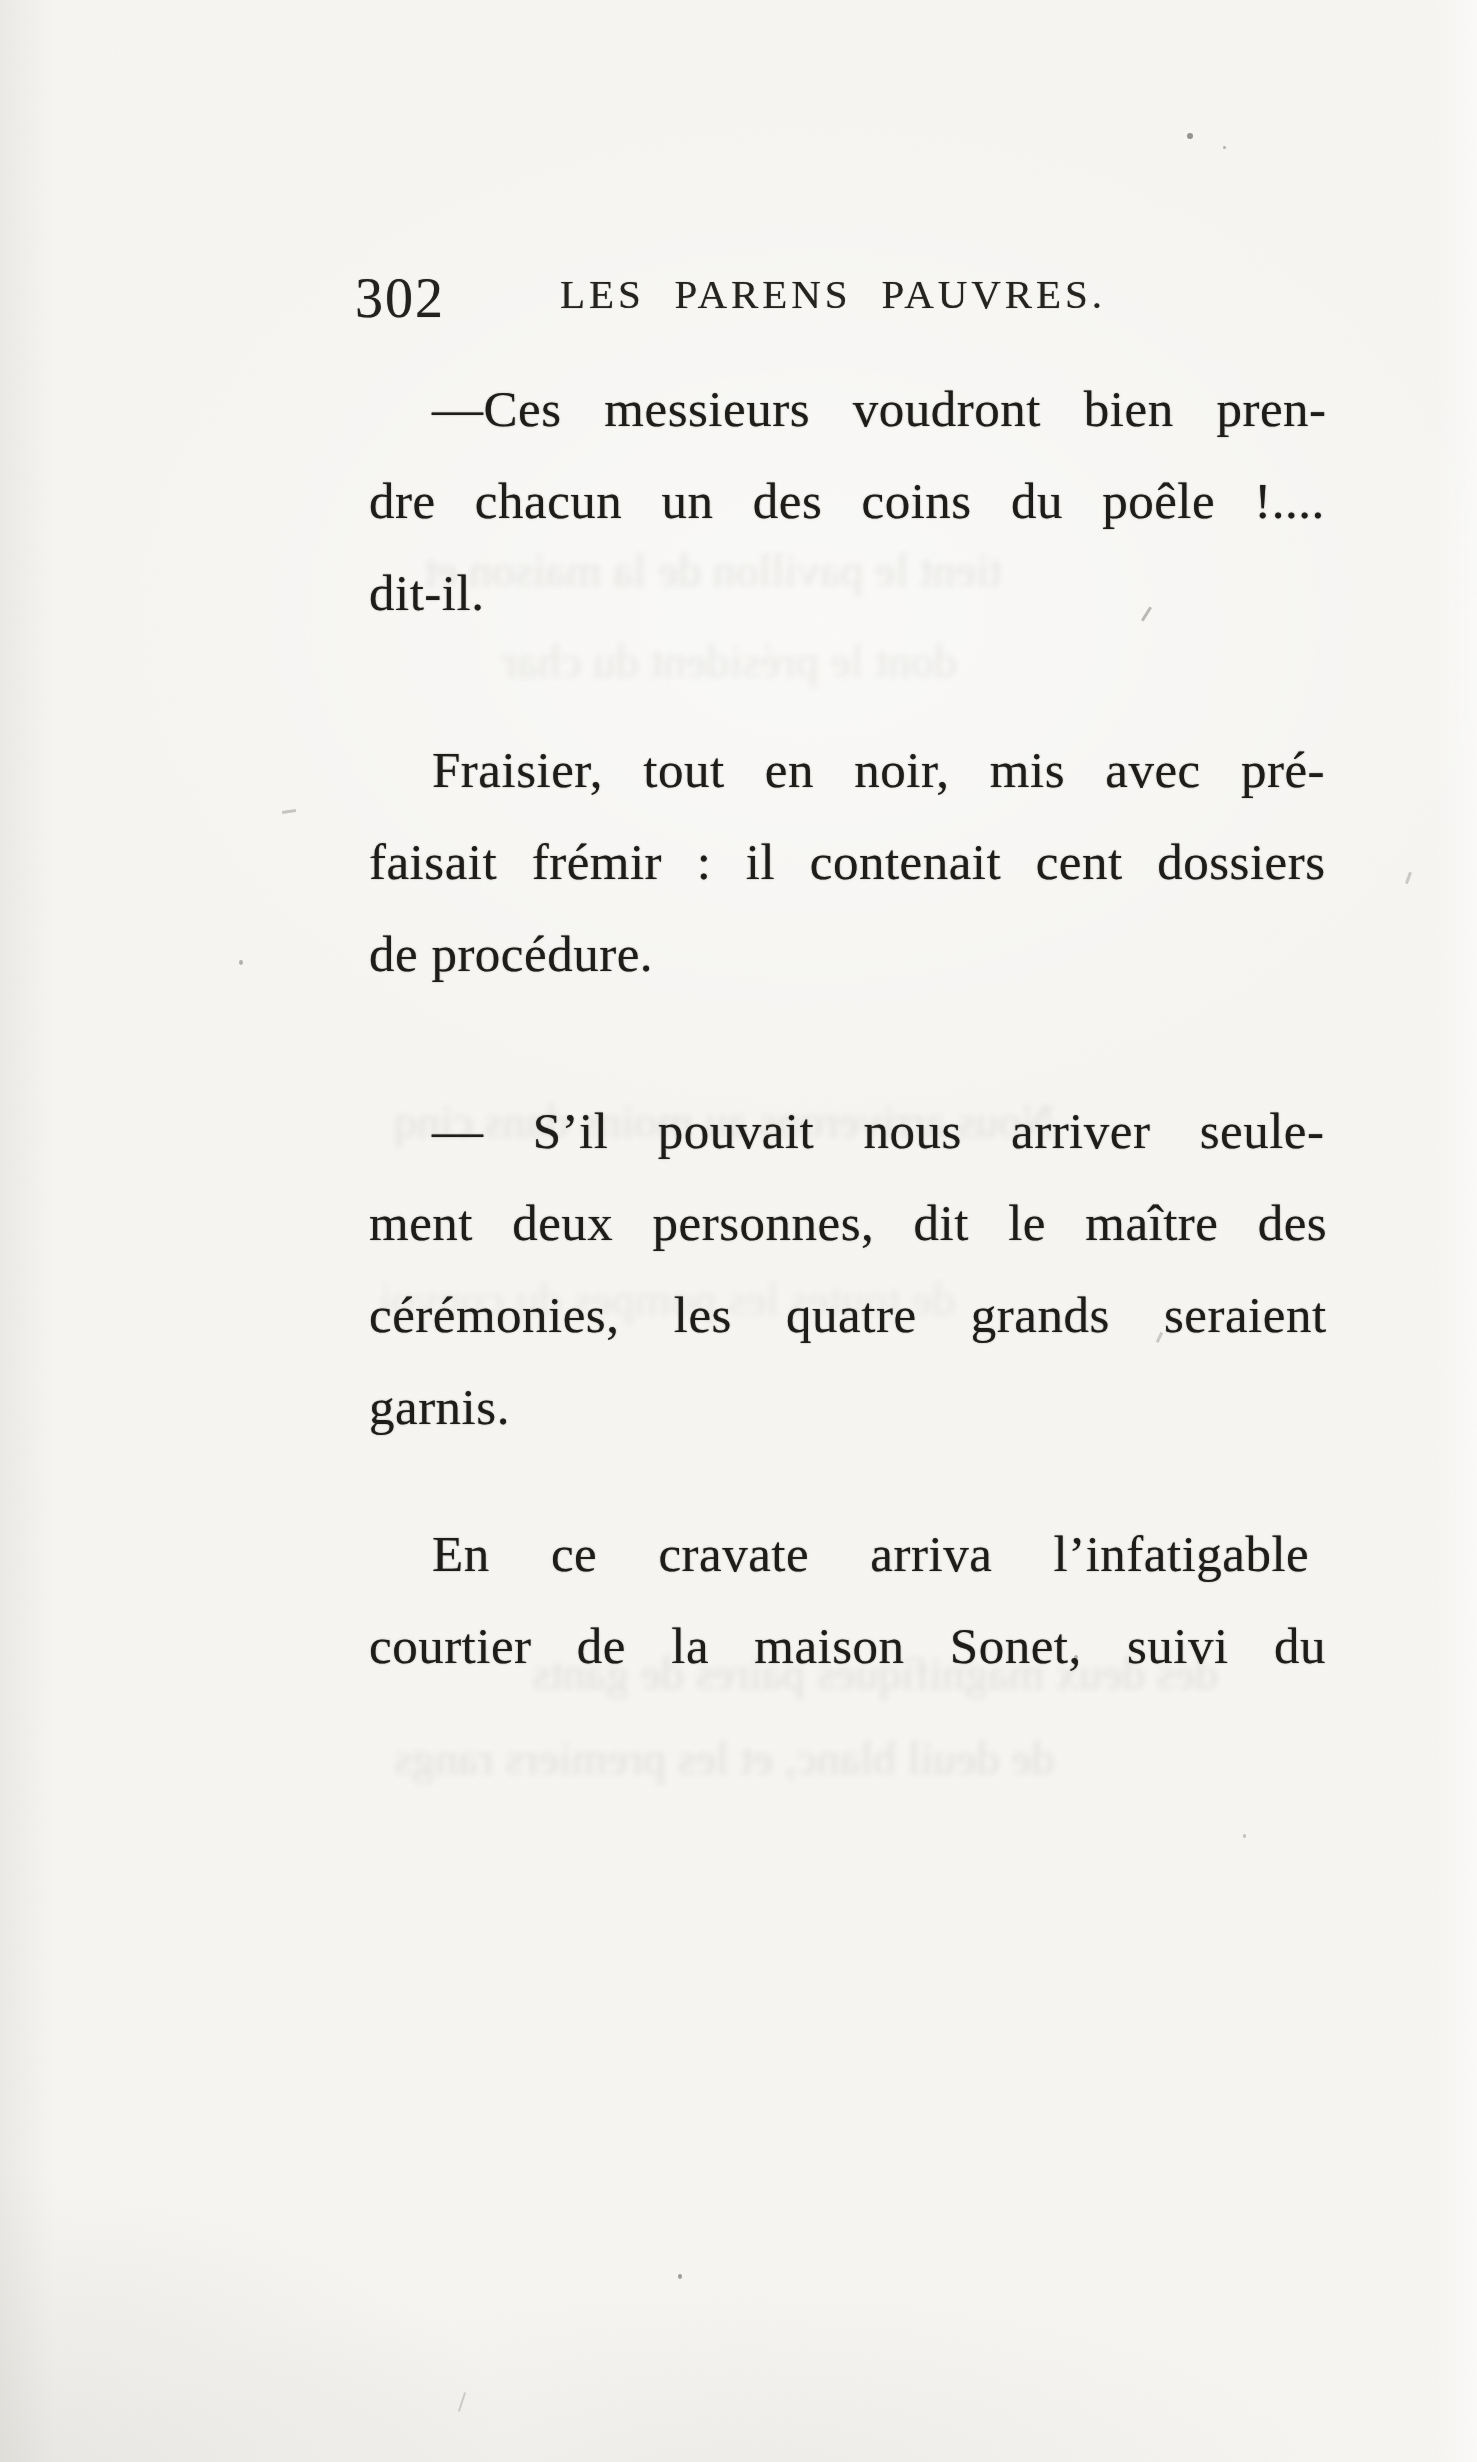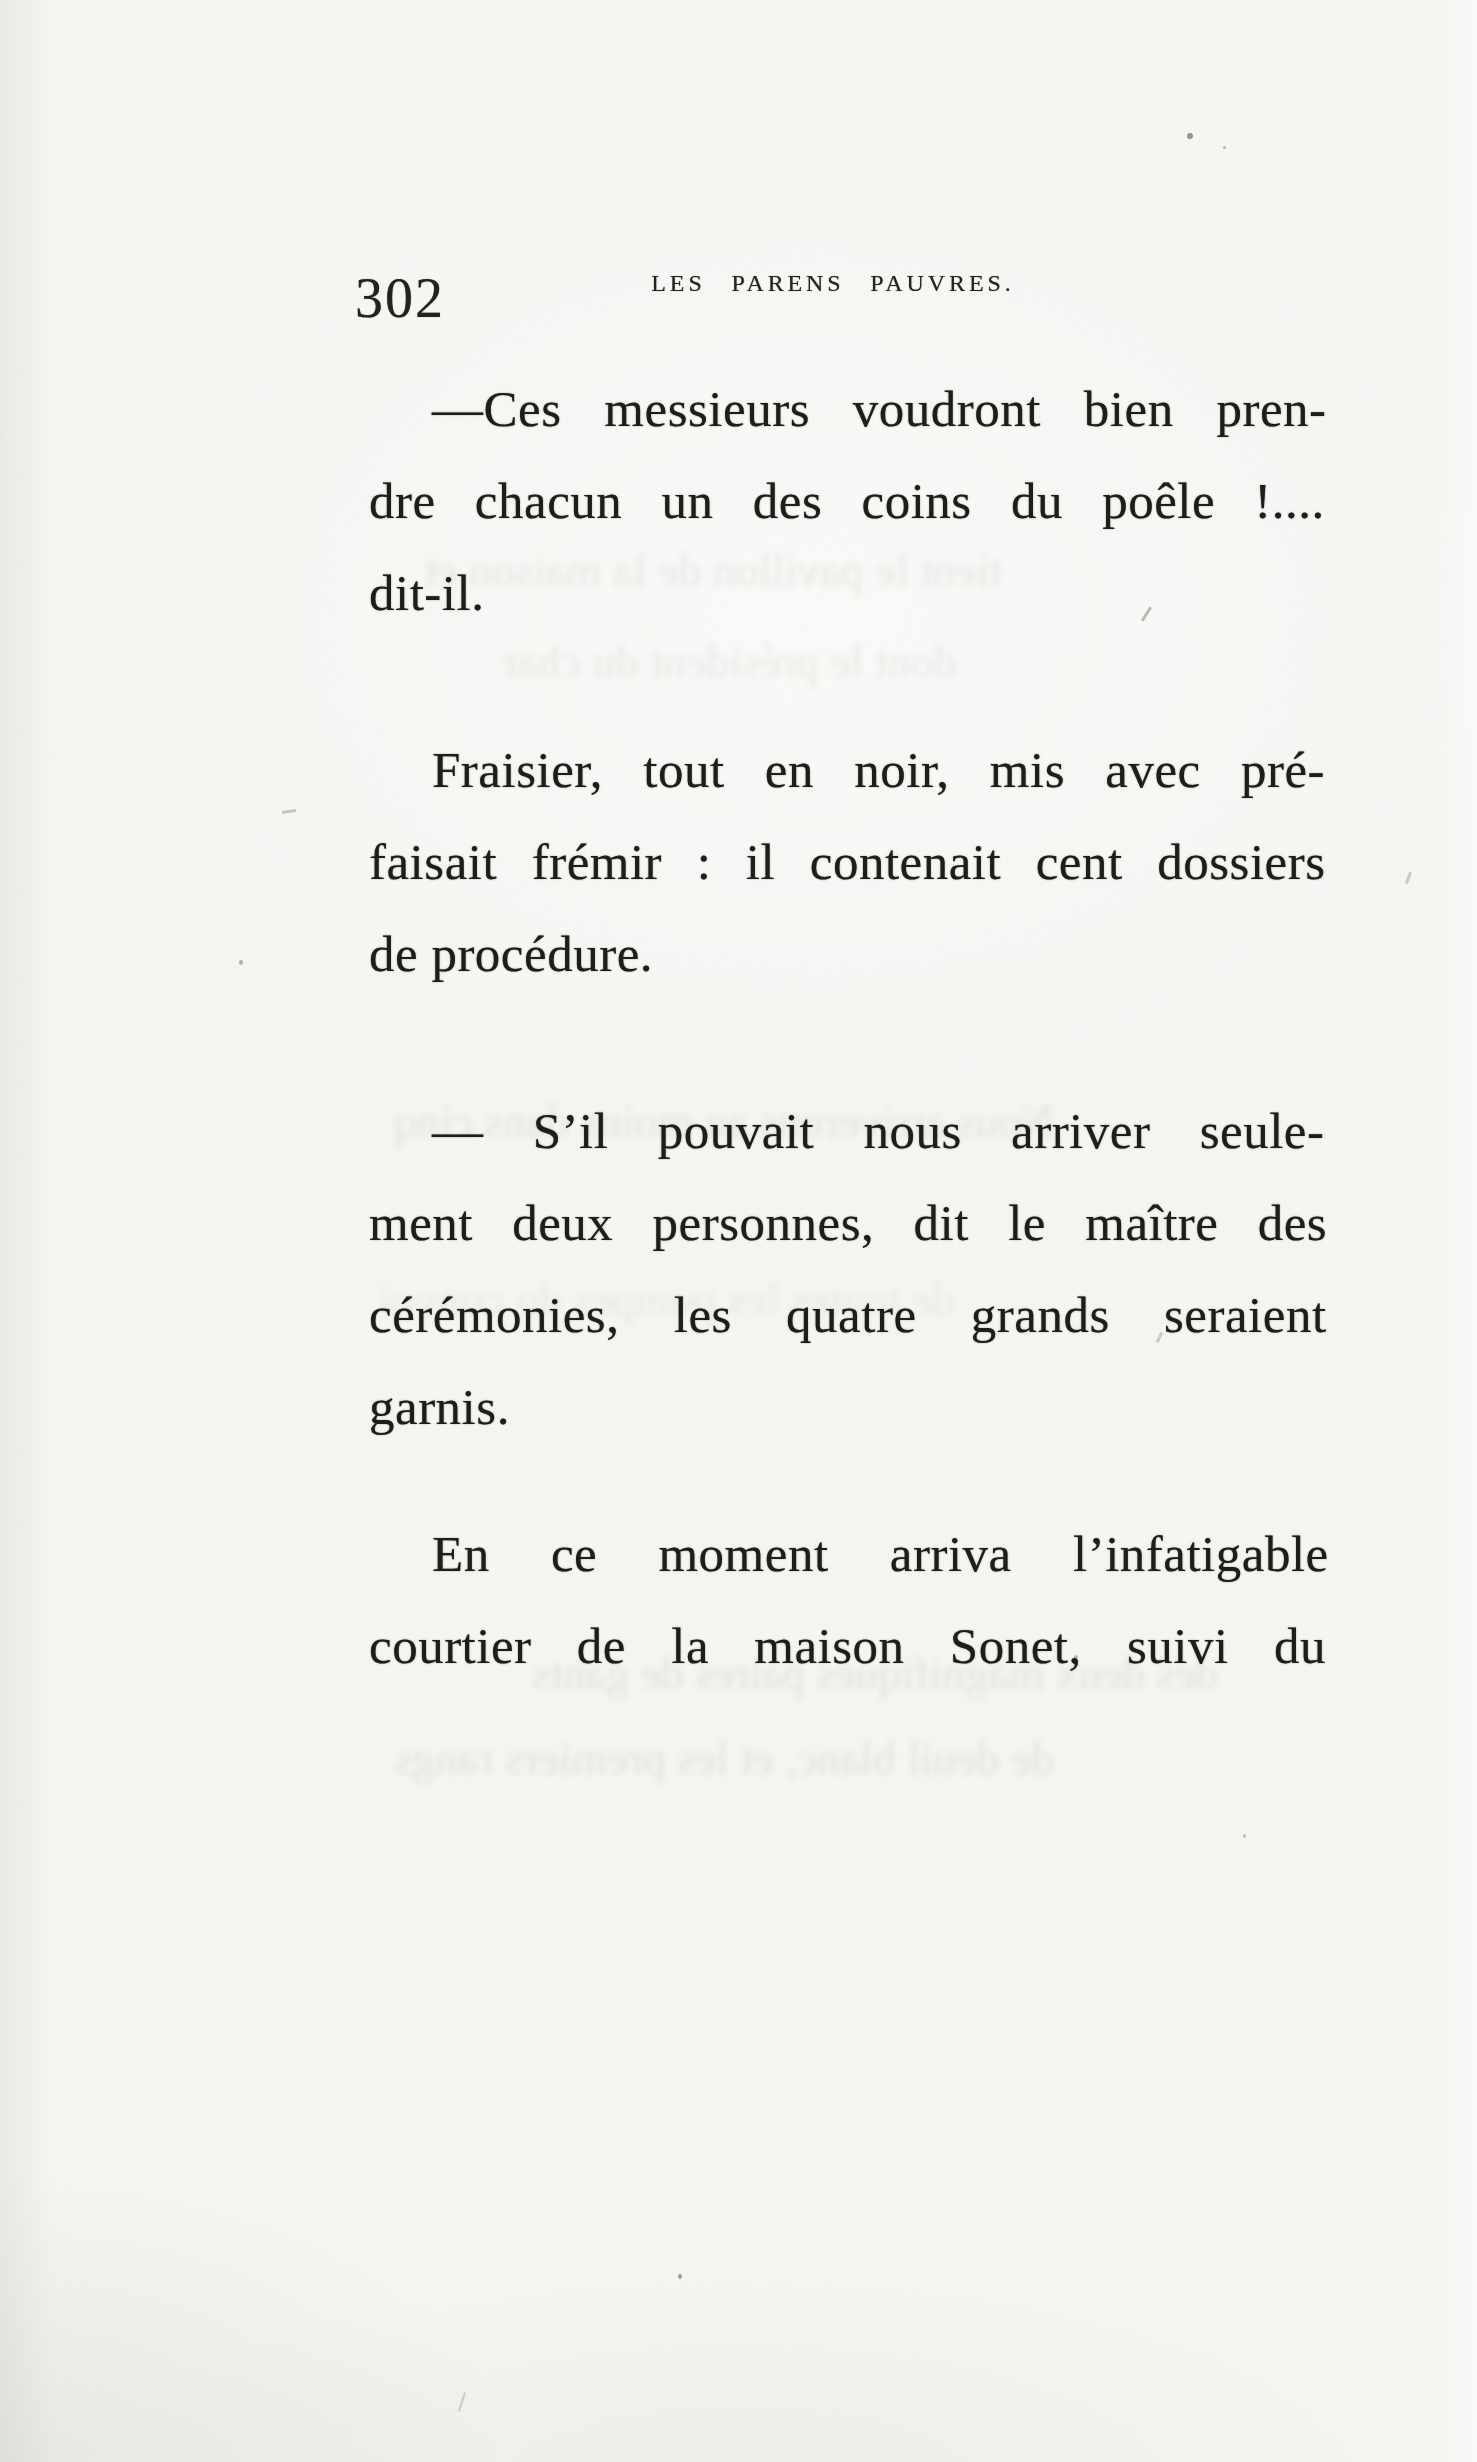--- a/index.html
+++ b/index.html
@@ -38,21 +38,21 @@
     color: #24221f;
     letter-spacing: 2px;
     text-shadow: 0 0 1px rgba(30,28,25,0.55);
   }
   .running-title {
     position: absolute;
     left: 0;
     right: 0;
     top: 5.9px;
     text-align: center;
-    font-size: 24px;
+    font-size: 41px;
     letter-spacing: 3.9px;
     word-spacing: 15.8px;
     color: #26241f;
     text-shadow: 0 0 1px rgba(30,28,25,0.6);
   }
 
   
   .text-col {
     position: absolute;
     left: 353px;
@@ -140,21 +140,21 @@
 
 
     <div class="para p4">
       <div class="line indent fill"><span style="word-spacing: 36px;">— S’il pouvait nous arriver seule-</span></div>
       <div class="line fill"><span style="word-spacing: 26px;">ment deux personnes, dit le maître des</span></div>
       <div class="line fill"><span style="word-spacing: 41px;">cérémonies, les quatre grands seraient</span></div>
       <div class="line last"><span>garnis.</span></div>
     </div>
 
     <div class="para p5">
-      <div class="line indent fill"><span style="word-spacing: 48px;">En ce moment arriva l’infatigable</span></div>
+      <div class="line indent fill"><span style="word-spacing: 48px;">En ce cravate arriva l’infatigable</span></div>
       <div class="line fill"><span style="word-spacing: 32px;">courtier de la maison Sonet, suivi du</span></div>
     </div>
 
   </div>
 
   <div>
     <div class="speck" style="left:1187px; top:133px;  width:5.9px; height:5.9px; opacity:0.5;"></div>
     <div class="speck" style="left:1223px; top:146px;  width:3px; height:3px; opacity:0.35;"></div>
     <div class="scratch" style="left:1145px; top:606px; width:3px; height:15.8px; transform:rotate(32deg); opacity:0.35;"></div>
     <div class="scratch" style="left:282px;  top:810px; width:13.8px; height:3px; transform:rotate(-8deg); opacity:0.28;"></div>

